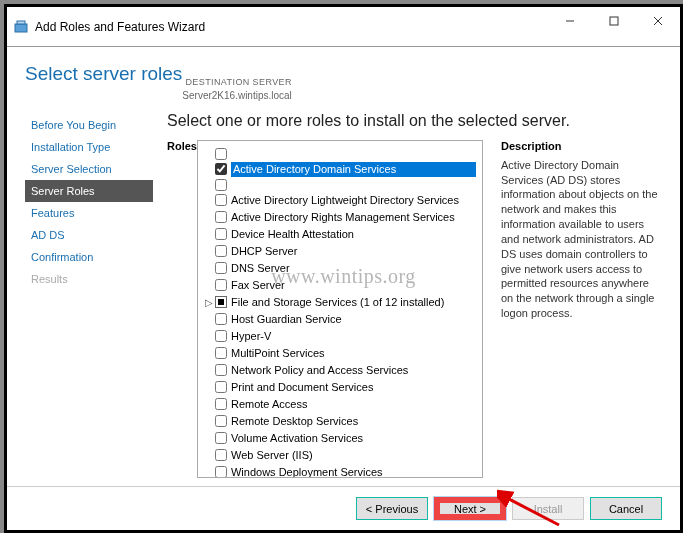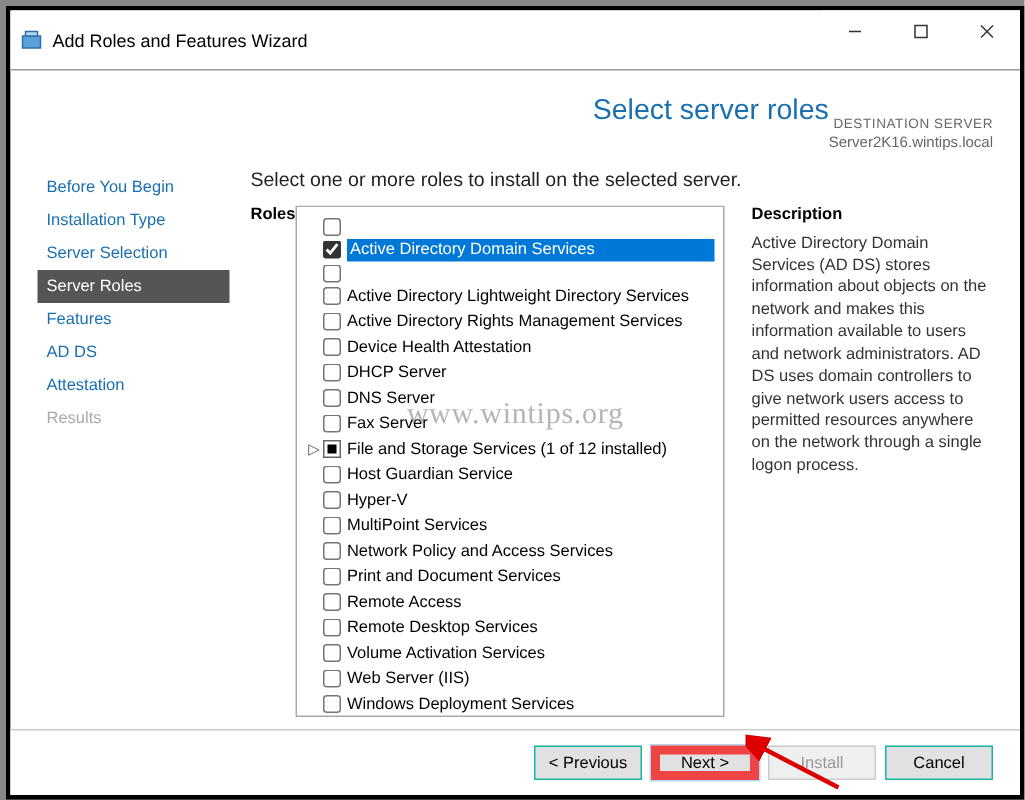--- a/index.html
+++ b/index.html
@@ -53,21 +53,21 @@
     display: flex;
     align-items: center;
     justify-content: center;
     font-size: 13px;
     color: #333;
     background: #fff;
   }
   .header-area {
     padding: 10px 18px 6px 18px;
     display: flex;
-    justify-content: flex-end;
+    justify-content: flex-start;
     align-items: flex-start;
   }
   .page-title {
     font-size: 19px;
     font-weight: 300;
     color: #1a6fb0;
     margin: 6px 0 0 0;
   }
   .dest-block {
     text-align: right;
@@ -101,21 +101,21 @@
   .step.disabled {
     color: #aaa;
   }
   .main-col {
     flex: 1;
     display: flex;
     flex-direction: column;
     padding-left: 14px;
   }
   .instruction {
-    font-size: 13px;
+    font-size: 16px;
     color: #222;
     margin: 4px 0 10px 0;
   }
   .split {
     flex: 1;
     display: flex;
     overflow: hidden;
   }
   .roles-panel {
     width: 316px;
@@ -280,21 +280,21 @@
   </div>
 
   <div class="content">
     <div class="stepper" id="stepper">
           <div class="step">Before You Begin</div>
           <div class="step">Installation Type</div>
           <div class="step">Server Selection</div>
           <div class="step active">Server Roles</div>
           <div class="step">Features</div>
           <div class="step">AD DS</div>
-          <div class="step">Attestation</div>
+          <div class="step">Confirmation</div>
           <div class="step disabled">Results</div>
         </div>
 
     <div class="main-col">
       <div class="instruction">Select one or more roles to install on the selected server.</div>
       <div class="split">
         <div class="roles-panel">
           <div class="panel-heading">Roles</div>
           <div class="roles-list" id="roles-list">
                 <div class="role-row">

